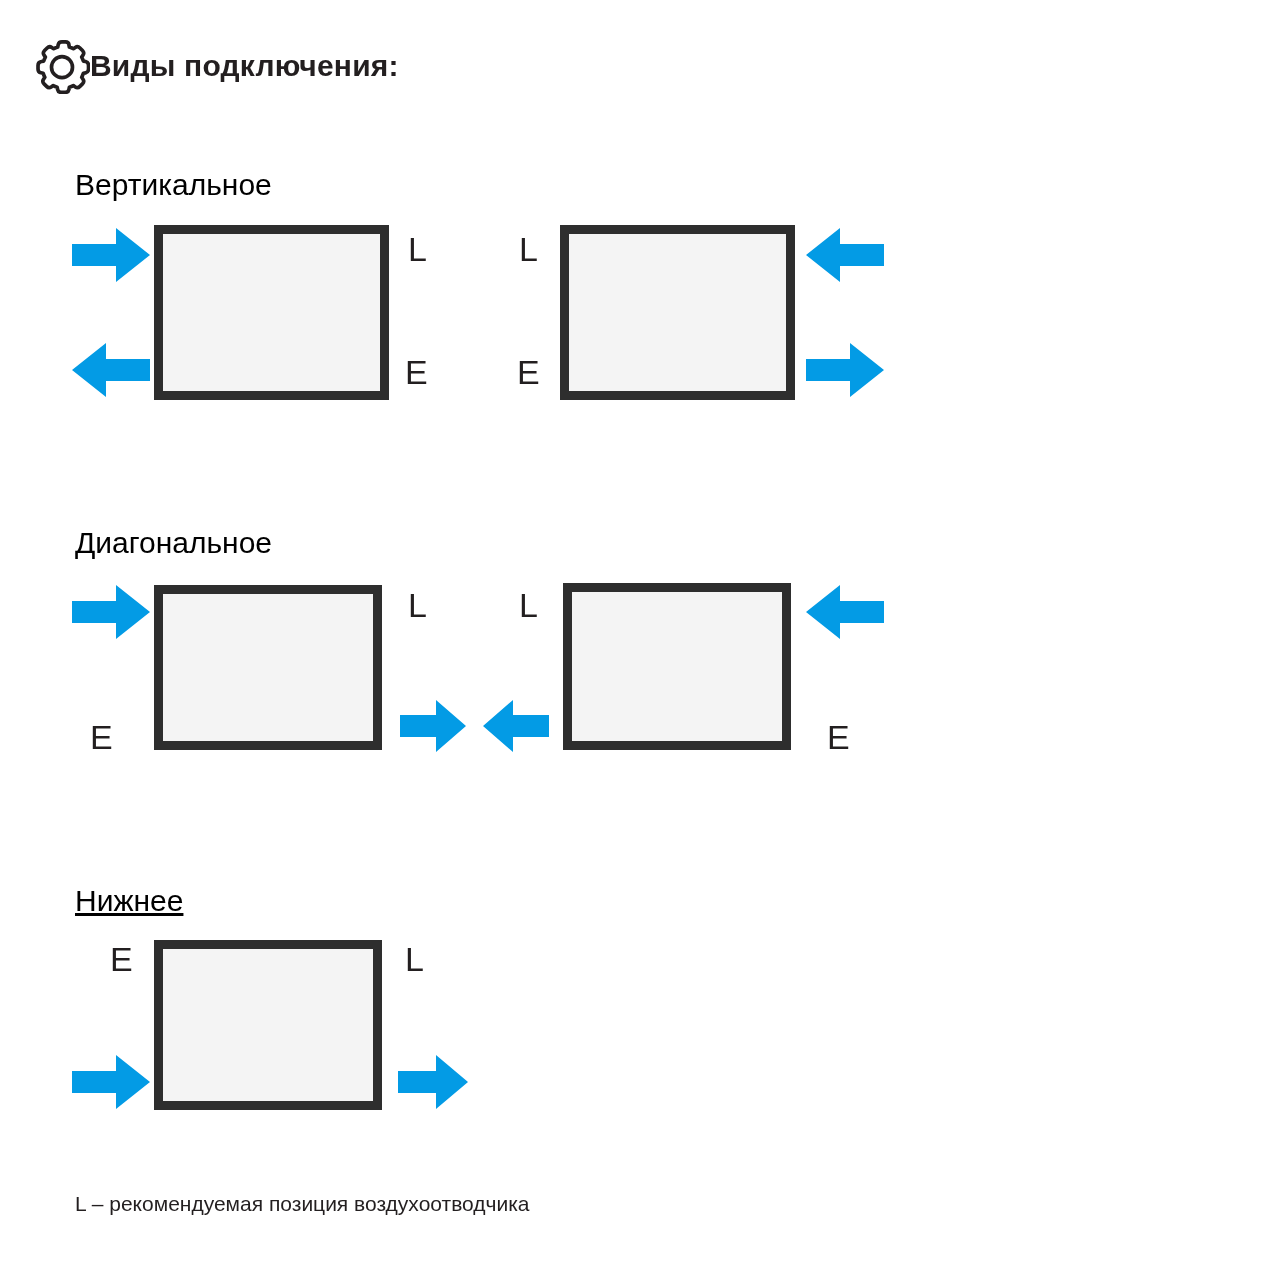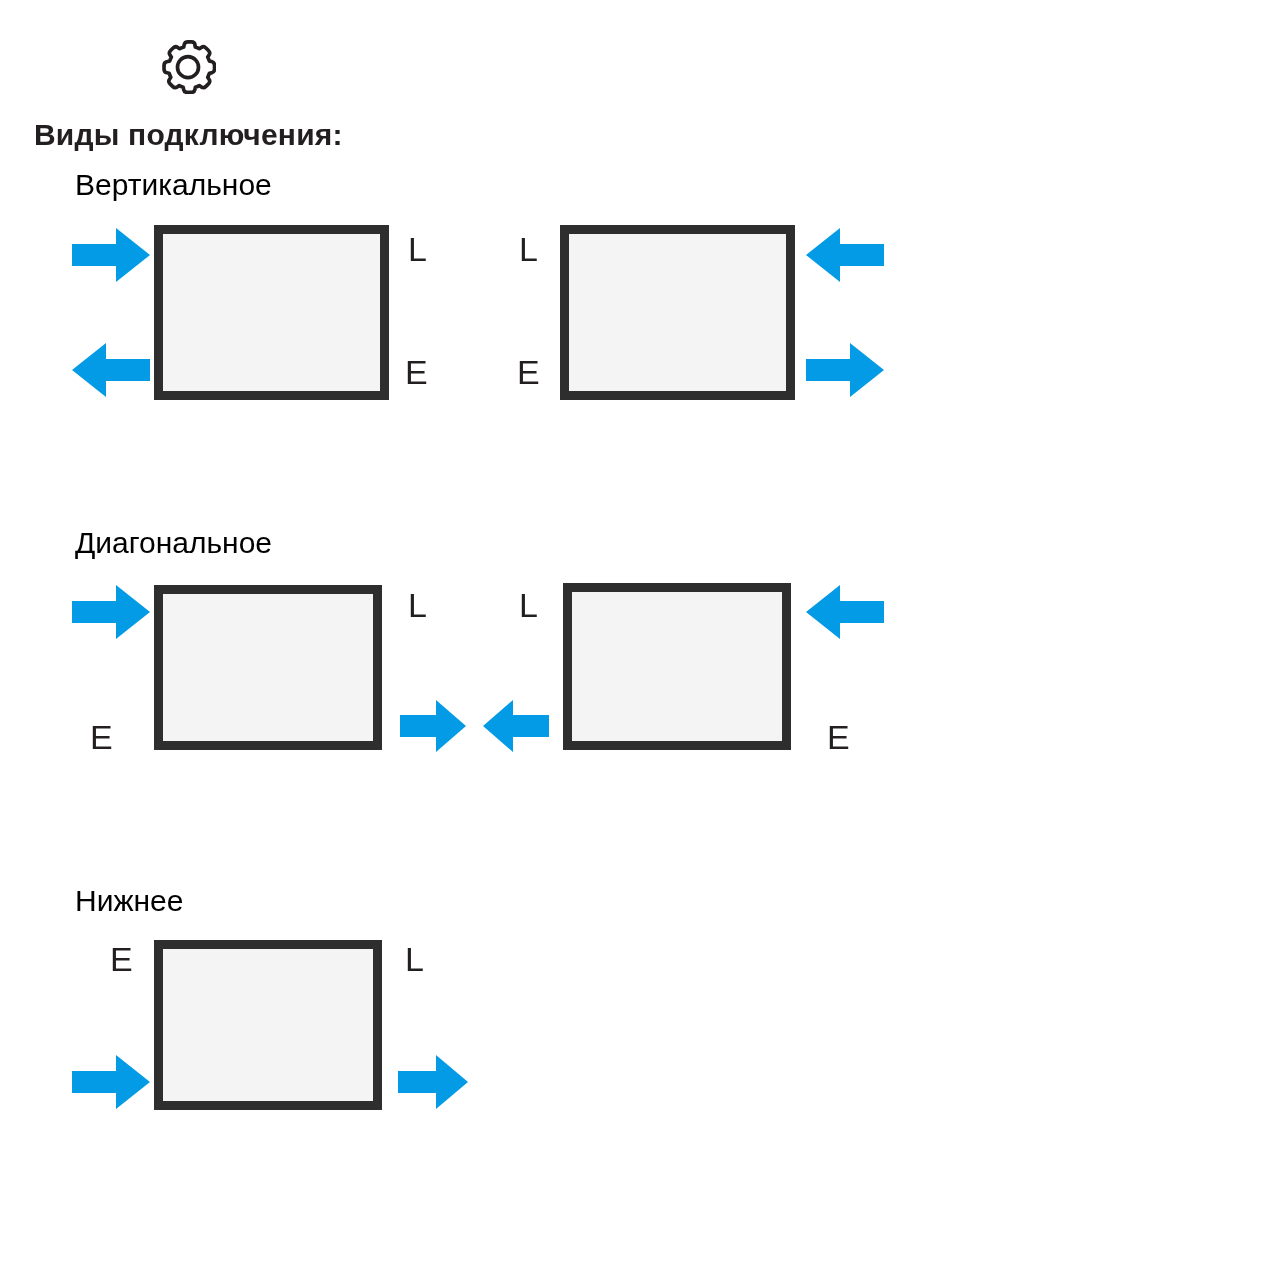--- a/index.html
+++ b/index.html
@@ -16,22 +16,20 @@
     overflow: hidden;
   }
 
   
   .header {
     position: absolute;
     left: 34px;
     top: 38px;
     display: flex;
     align-items: center;
-    gap: 24px;
-    flex-direction: column;
   }
   .gear-icon {
     width: 56px;
     height: 56px;
     display: block;
   }
   .header-title {
     font-size: 30px;
     font-weight: bold;
     letter-spacing: 0.2px;
@@ -160,31 +158,32 @@
       </svg>
   </span>
   <span class="arrow" style="left:483px;top:700px;">
     <svg width="66" height="52" viewBox="0 0 66 52">
         <path d="M66 15 H30 V0 L0 26 L30 52 V37 H66 Z" fill="#039be5"></path>
       </svg>
   </span>
 </div>
 
 <div class="section" style="top:0;height:320px;">
-  <div class="section-title" style="top:884px;">Нижнее</div>
+  <div class="section-title" style="top:884px;text-decoration:underline;">Нижнее</div>
 
   <div class="radiator" style="left:154px;top:940px;width:228px;height:170px;"></div>
   <span class="label" style="left:110px;top:942px;">E</span>
   <span class="label" style="left:405px;top:942px;">L</span>
   <span class="arrow" style="left:72px;top:1055px;">
     <svg width="78" height="54" viewBox="0 0 78 54">
         <path d="M0 16 H44 V0 L78 27 L44 54 V38 H0 Z" fill="#039be5"></path>
       </svg>
   </span>
   <span class="arrow" style="left:398px;top:1055px;">
     <svg width="70" height="54" viewBox="0 0 70 54">
         <path d="M0 16 H38 V0 L70 27 L38 54 V38 H0 Z" fill="#039be5"></path>
       </svg>
   </span>
 </div>
 
 <div class="legend">
+  <div class="legend-line">L – рекомендуемая позиция воздухоотводчика</div>
 </div>
 
 </body></html>

